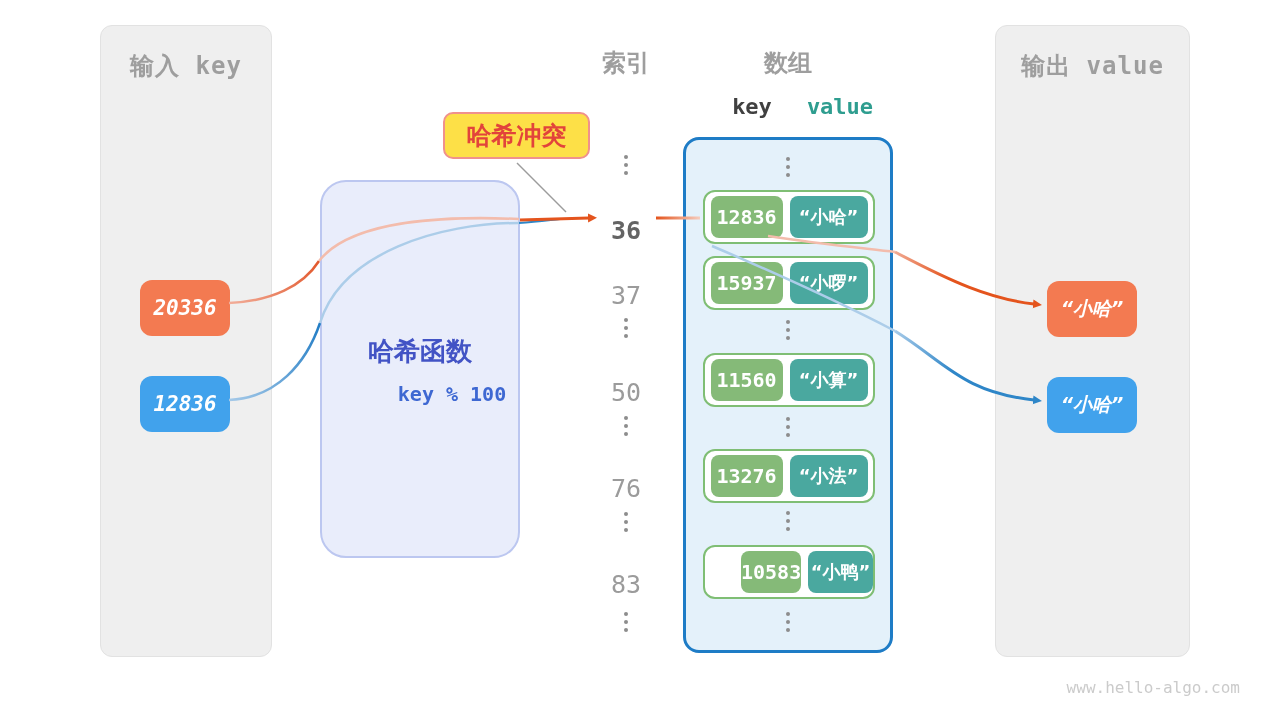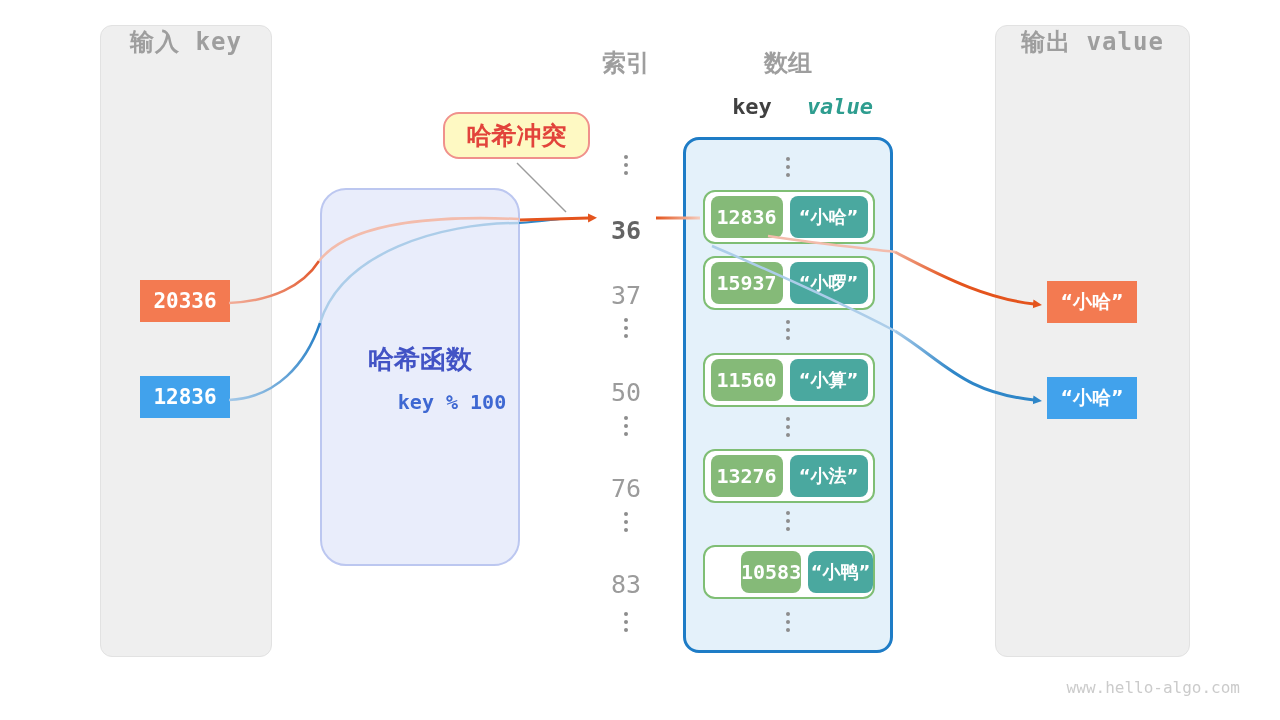--- a/index.html
+++ b/index.html
@@ -3,58 +3,58 @@
 <meta charset="utf-8">
 <style>
   html,body{margin:0;padding:0;background:#ffffff;}
   #canvas{position:relative;width:1280px;height:720px;background:#ffffff;overflow:hidden;
           font-family:"DejaVu Sans",sans-serif;}
 
   
   .panel{position:absolute;background:#efefef;border:1px solid #e2e2e2;border-radius:12px;}
   #input-panel{left:100px;top:25px;width:170px;height:630px;}
   #output-panel{left:995px;top:25px;width:193px;height:630px;}
-  .panel-title{text-align:center;font-family:"DejaVu Sans Mono",monospace;
+  .panel-title{margin-top:24px;text-align:center;font-family:"DejaVu Sans Mono",monospace;
                font-size:24px;font-weight:bold;color:#9e9e9e;letter-spacing:1px;}
 
   
-  .pill{position:absolute;width:90px;height:42px;border-radius:0;display:flex;
-        align-items:center;justify-content:center;color:#ffffff;font-weight:bold;}
+  .pill{position:absolute;width:90px;height:56px;border-radius:12px;display:flex;
+        align-items:center;justify-content:center;color:#ffffff;font-weight:bold;font-style:italic;}
   .pill.num{font-family:"DejaVu Sans Mono",monospace;font-size:21px;}
   .pill.val{font-size:19px;}
   .orange{background:#f37a51;}
   .blue{background:#41a2ec;}
   #in-key-0{left:140px;top:280px;}
   #in-key-1{left:140px;top:376px;}
   #out-val-0{left:1047px;top:281px;}
   #out-val-1{left:1047px;top:377px;}
 
   
-  #hash-box{position:absolute;left:320px;top:188px;width:200px;height:378px;
+  #hash-box{position:absolute;left:320px;top:180px;width:200px;height:378px;
             background:#e9edfb;border:2px solid #bcc7f0;border-radius:26px;box-sizing:border-box;}
   #hash-title{position:absolute;left:0;top:152px;width:100%;text-align:center;
               font-size:26px;font-weight:bold;color:#4253c5;}
   #hash-formula{position:absolute;left:0;top:200px;width:100%;text-align:center;
                 font-family:"DejaVu Sans Mono",monospace;font-size:20px;font-weight:bold;color:#3e68d2;padding-left:32px;}
 
   
   #collision-label{position:absolute;left:443px;top:112px;width:147px;height:47px;
-                   background:#fef9c3;border:2px solid #f0918c;border-radius:16px;
+                   background:#fde047;border:2px solid #f0918c;border-radius:10px;
                    display:flex;align-items:center;justify-content:center;
                    font-size:25px;font-weight:bold;color:#e2433b;z-index:6;box-sizing:border-box;}
 
   
   .col-header{position:absolute;text-align:center;font-family:"DejaVu Sans Mono",monospace;
               font-size:24px;font-weight:bold;color:#9e9e9e;}
   #index-header{left:586px;top:47px;width:80px;}
   #array-header{left:733px;top:47px;width:110px;}
   .kv-header{position:absolute;top:94px;font-family:"DejaVu Sans Mono",monospace;
              font-size:22px;font-weight:bold;text-align:center;}
   #key-header{left:712px;width:80px;color:#404040;}
-  #value-header{left:795px;width:90px;color:#2e9d8f;font-style:italic;}
+  #value-header{left:795px;width:90px;color:#2e9d8f;}
 
   
   .idx-cell{position:absolute;left:596px;width:60px;text-align:center;
             font-family:"DejaVu Sans Mono",monospace;font-size:25px;color:#9b9b9b;
             transform:translateY(-50%);margin-top:12px;}
   .idx-cell.hl{font-weight:bold;color:#646464;}
 
   
   .vdots{position:absolute;display:flex;flex-direction:column;gap:4px;align-items:center;
          transform:translate(-50%,-50%);}

